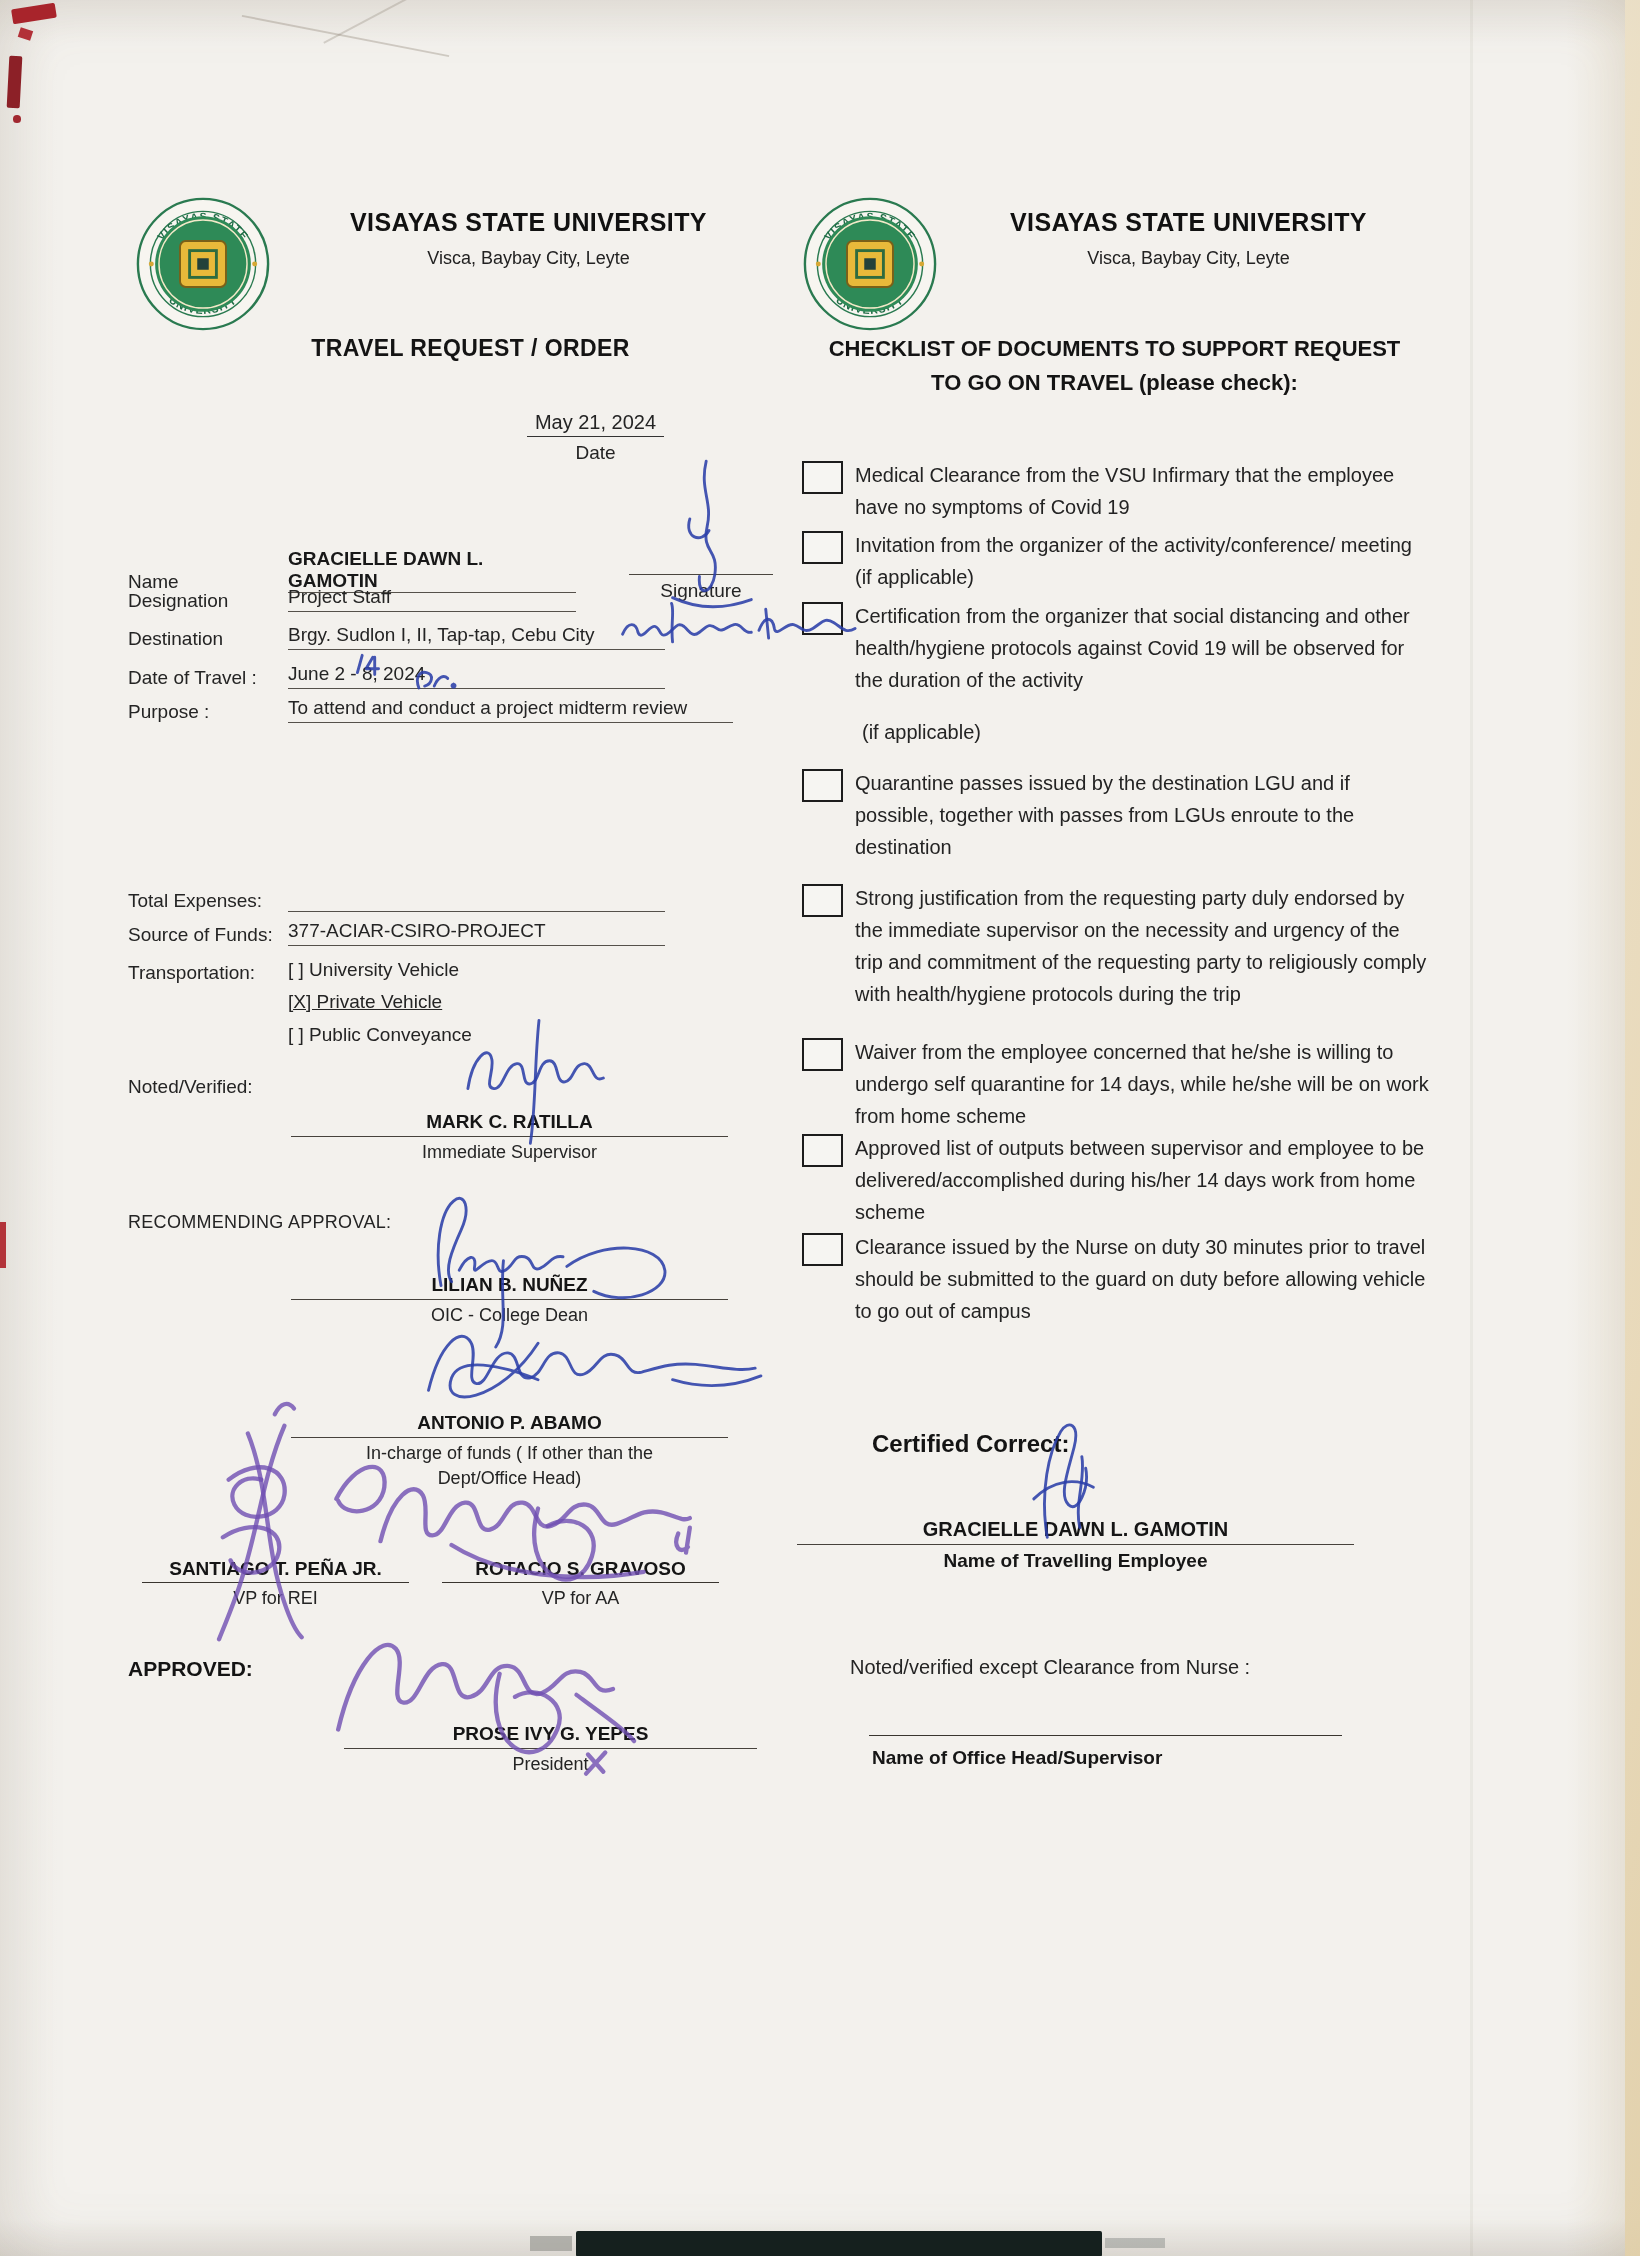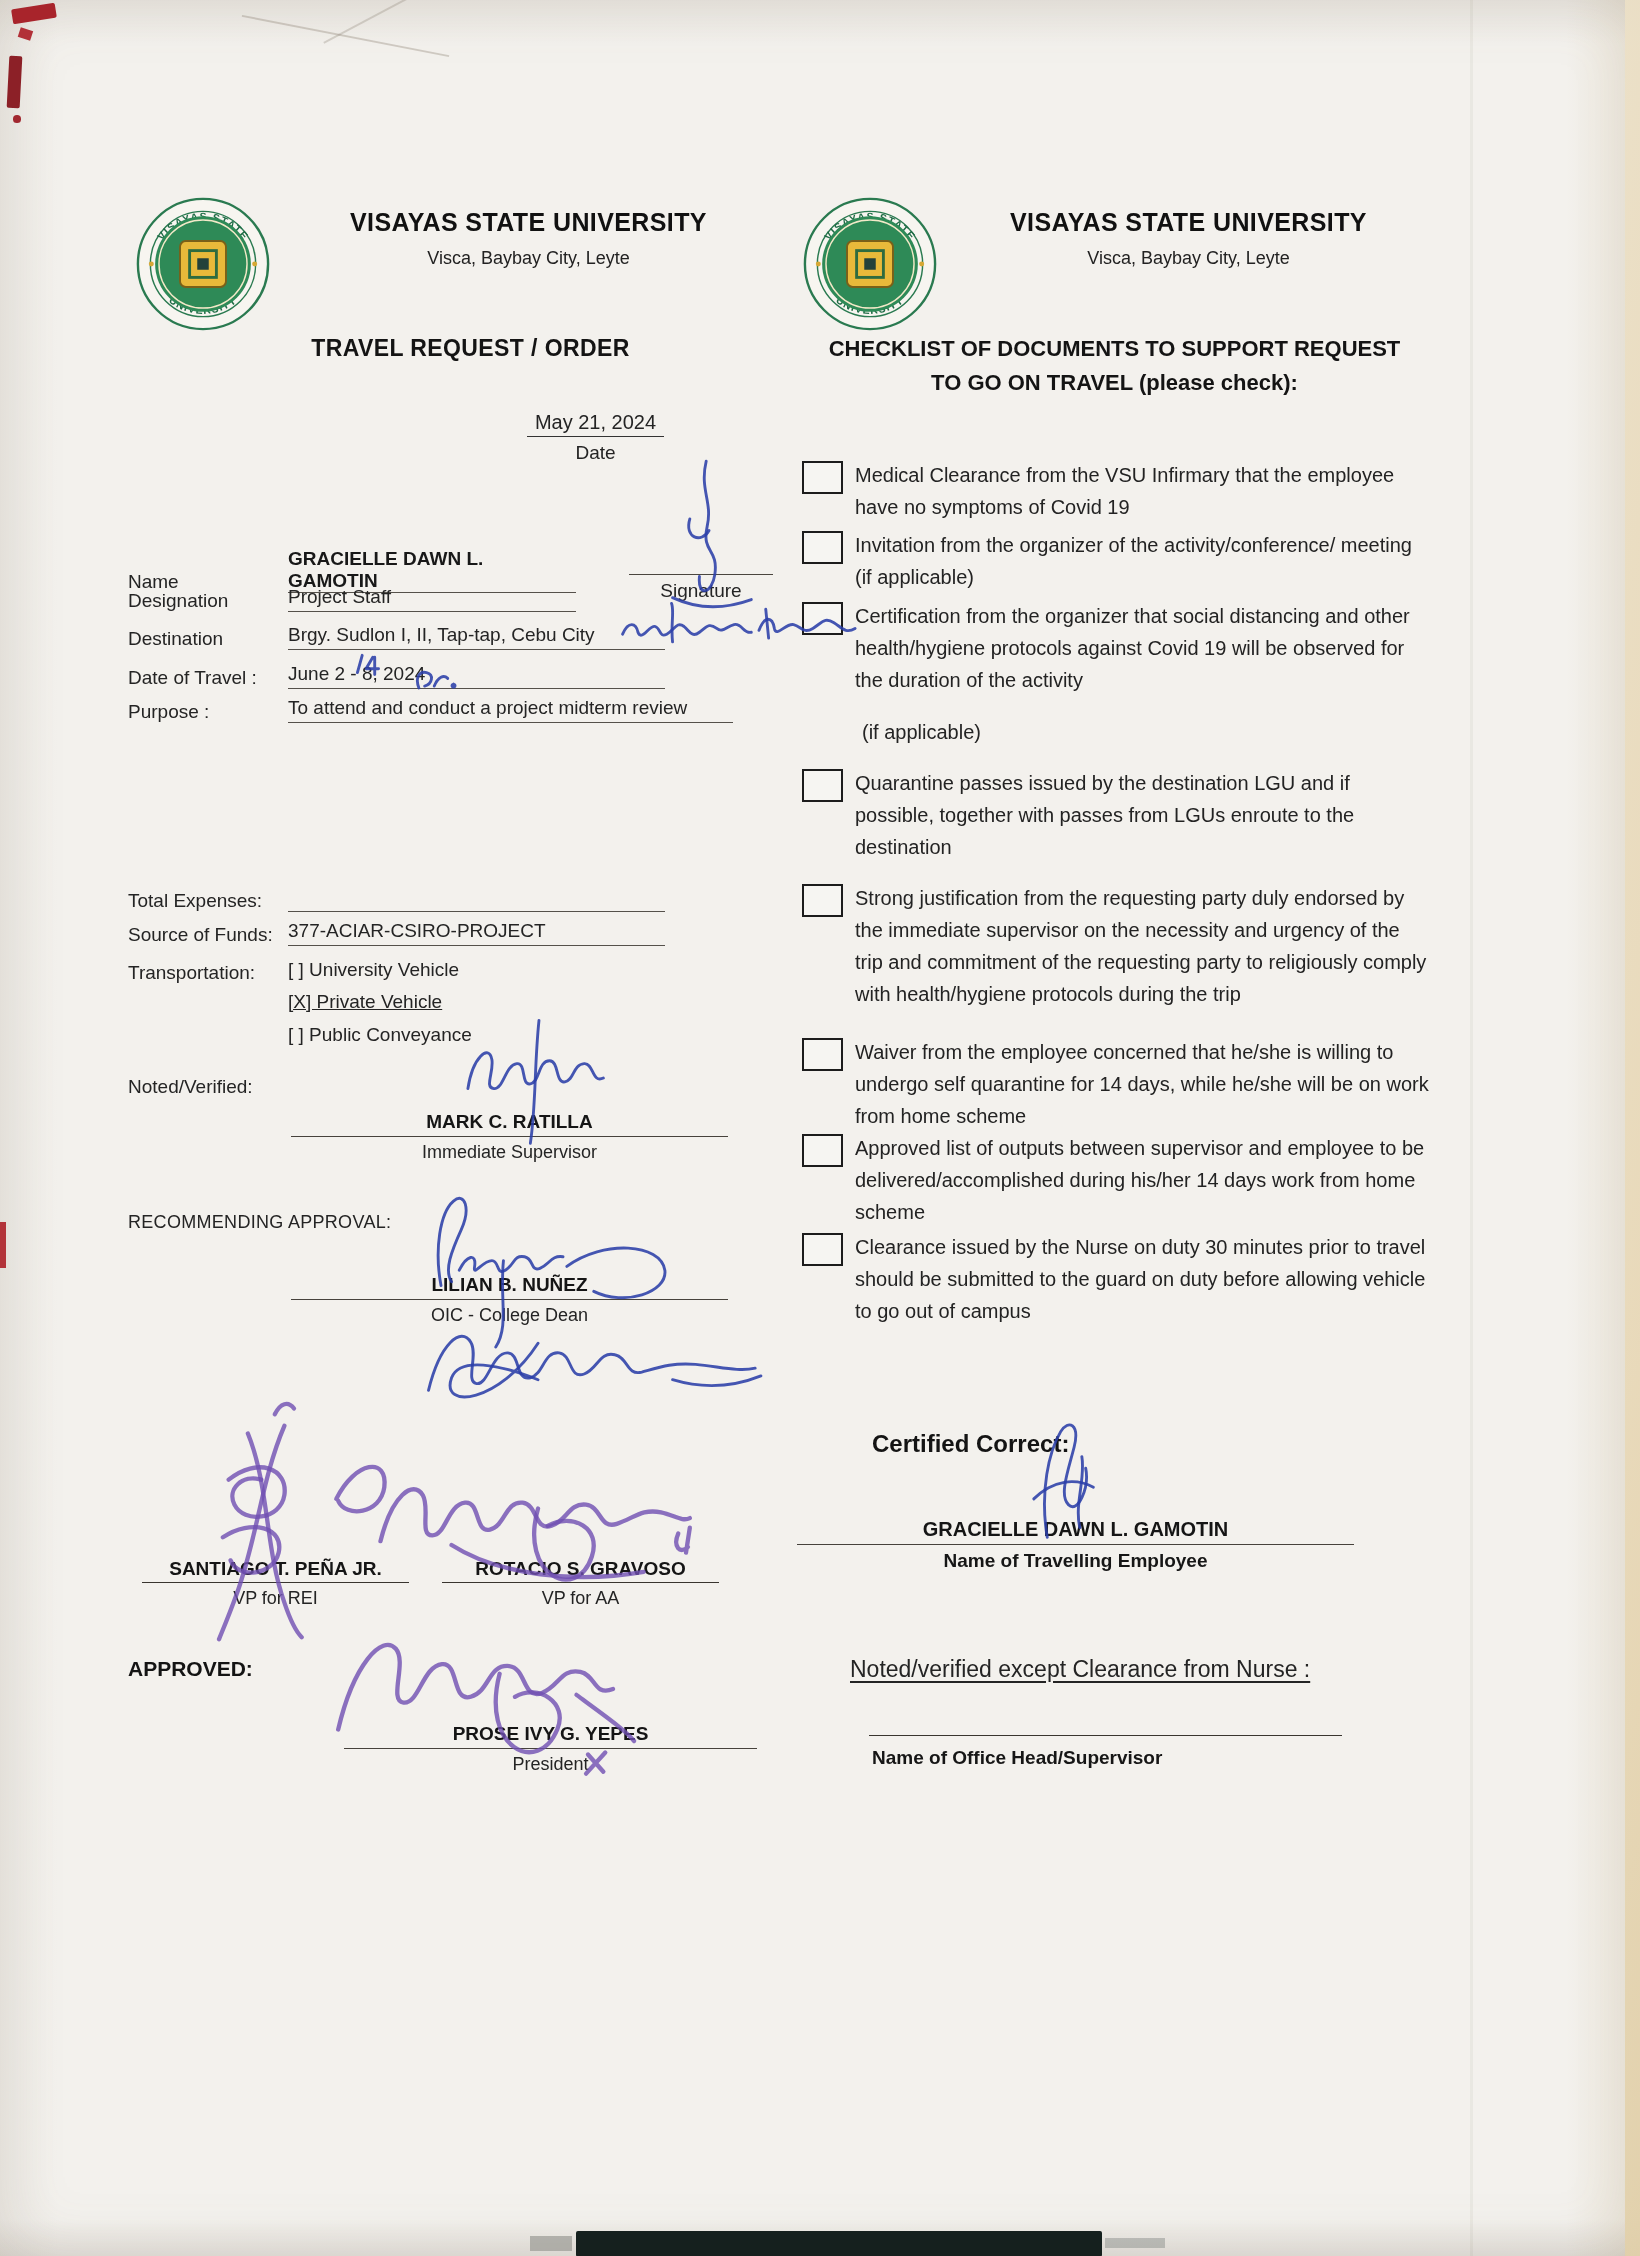--- a/index.html
+++ b/index.html
@@ -63,21 +63,21 @@
   .citem{position:absolute;left:802px;width:642px;}
   .cbox{position:absolute;left:0;top:1.9px;width:37px;height:29px;border:2.4px solid #1c1c1c;background:rgba(255,255,255,.30);}
   .ctext{display:block;margin-left:53px;width:576px;font-size:20px;line-height:32px;color:#232323;}
   .cextra{display:block;margin-left:60px;font-size:20px;margin-top:25px;}
   #c1{top:459px;} #c2{top:529px;} #c3{top:600px;} #c4{top:767px;}
   #c5{top:874px;margin-top:8px;} #c6{top:1036px;} #c7{top:1132px;} #c8{top:1231px;}
   #certified{left:872px;top:1430px;font-size:24px;font-weight:bold;color:#141414;}
   #blk-employee{left:797px;top:1518px;width:557px;text-align:center;}
   #blk-employee .sname{font-size:20px;}
   #blk-employee .scap{font-weight:bold;font-size:19px;color:#161616;}
-  #noted-except{left:850px;top:1656px;font-size:23px;text-decoration:underline;text-underline-offset:3.8px;text-align:right;}
+  #noted-except{left:850px;top:1656px;font-size:20px;text-underline-offset:3.8px;text-align:right;}
   #oh-line{left:869px;top:1735px;width:473px;border-top:1.5px solid #39352f;}
   #oh-caption{left:872px;top:1747px;font-size:19px;font-weight:bold;color:#161616;}
   
   .artifact{position:absolute;}
   #art-red1{left:11.5px;top:5.8px;width:44px;height:15.4px;background:#a8242b;transform:rotate(-9deg);border-radius:1.9px;}
   #art-red2{left:19px;top:29px;width:13.4px;height:9.6px;background:#b23038;transform:rotate(18deg);}
   #art-red3{left:7.7px;top:56px;width:12.5px;height:52px;background:#8c2027;transform:rotate(3deg);border-radius:1.9px;}
   #art-red4{left:13.4px;top:115px;width:7.7px;height:7.7px;background:#a12830;border-radius:50%;}
   #art-red5{left:0px;top:1222px;width:5.8px;height:46px;background:#b3343a;}
   #art-bar{left:576px;top:2231px;width:526px;height:26px;background:#15201e;border-radius:1.9px;}
@@ -227,20 +227,26 @@
   </div>
 
   <div class="abs" id="recommend-label">RECOMMENDING APPROVAL:</div>
 
   <div class="sigblock" id="blk-nunez">
     <span class="sname">LILIAN B. NUÑEZ</span>
     <div class="sline"></div>
     <span class="scap">OIC - College Dean</span>
   </div>
 
+  <div class="sigblock" id="blk-abamo">
+    <span class="sname">ANTONIO P. ABAMO</span>
+    <div class="sline"></div>
+    <span class="scap">In-charge of funds ( If other than the</span>
+    <span class="scap">Dept/Office Head)</span>
+  </div>
 
   <div class="vblock" id="blk-pena">
     <span class="vname">SANTIAGO T. PEÑA JR.</span>
     <span class="vcap">VP for REI</span>
   </div>
   <div class="vblock" id="blk-grav">
     <span class="vname">ROTACIO S. GRAVOSO</span>
     <span class="vcap">VP for AA</span>
   </div>
 

